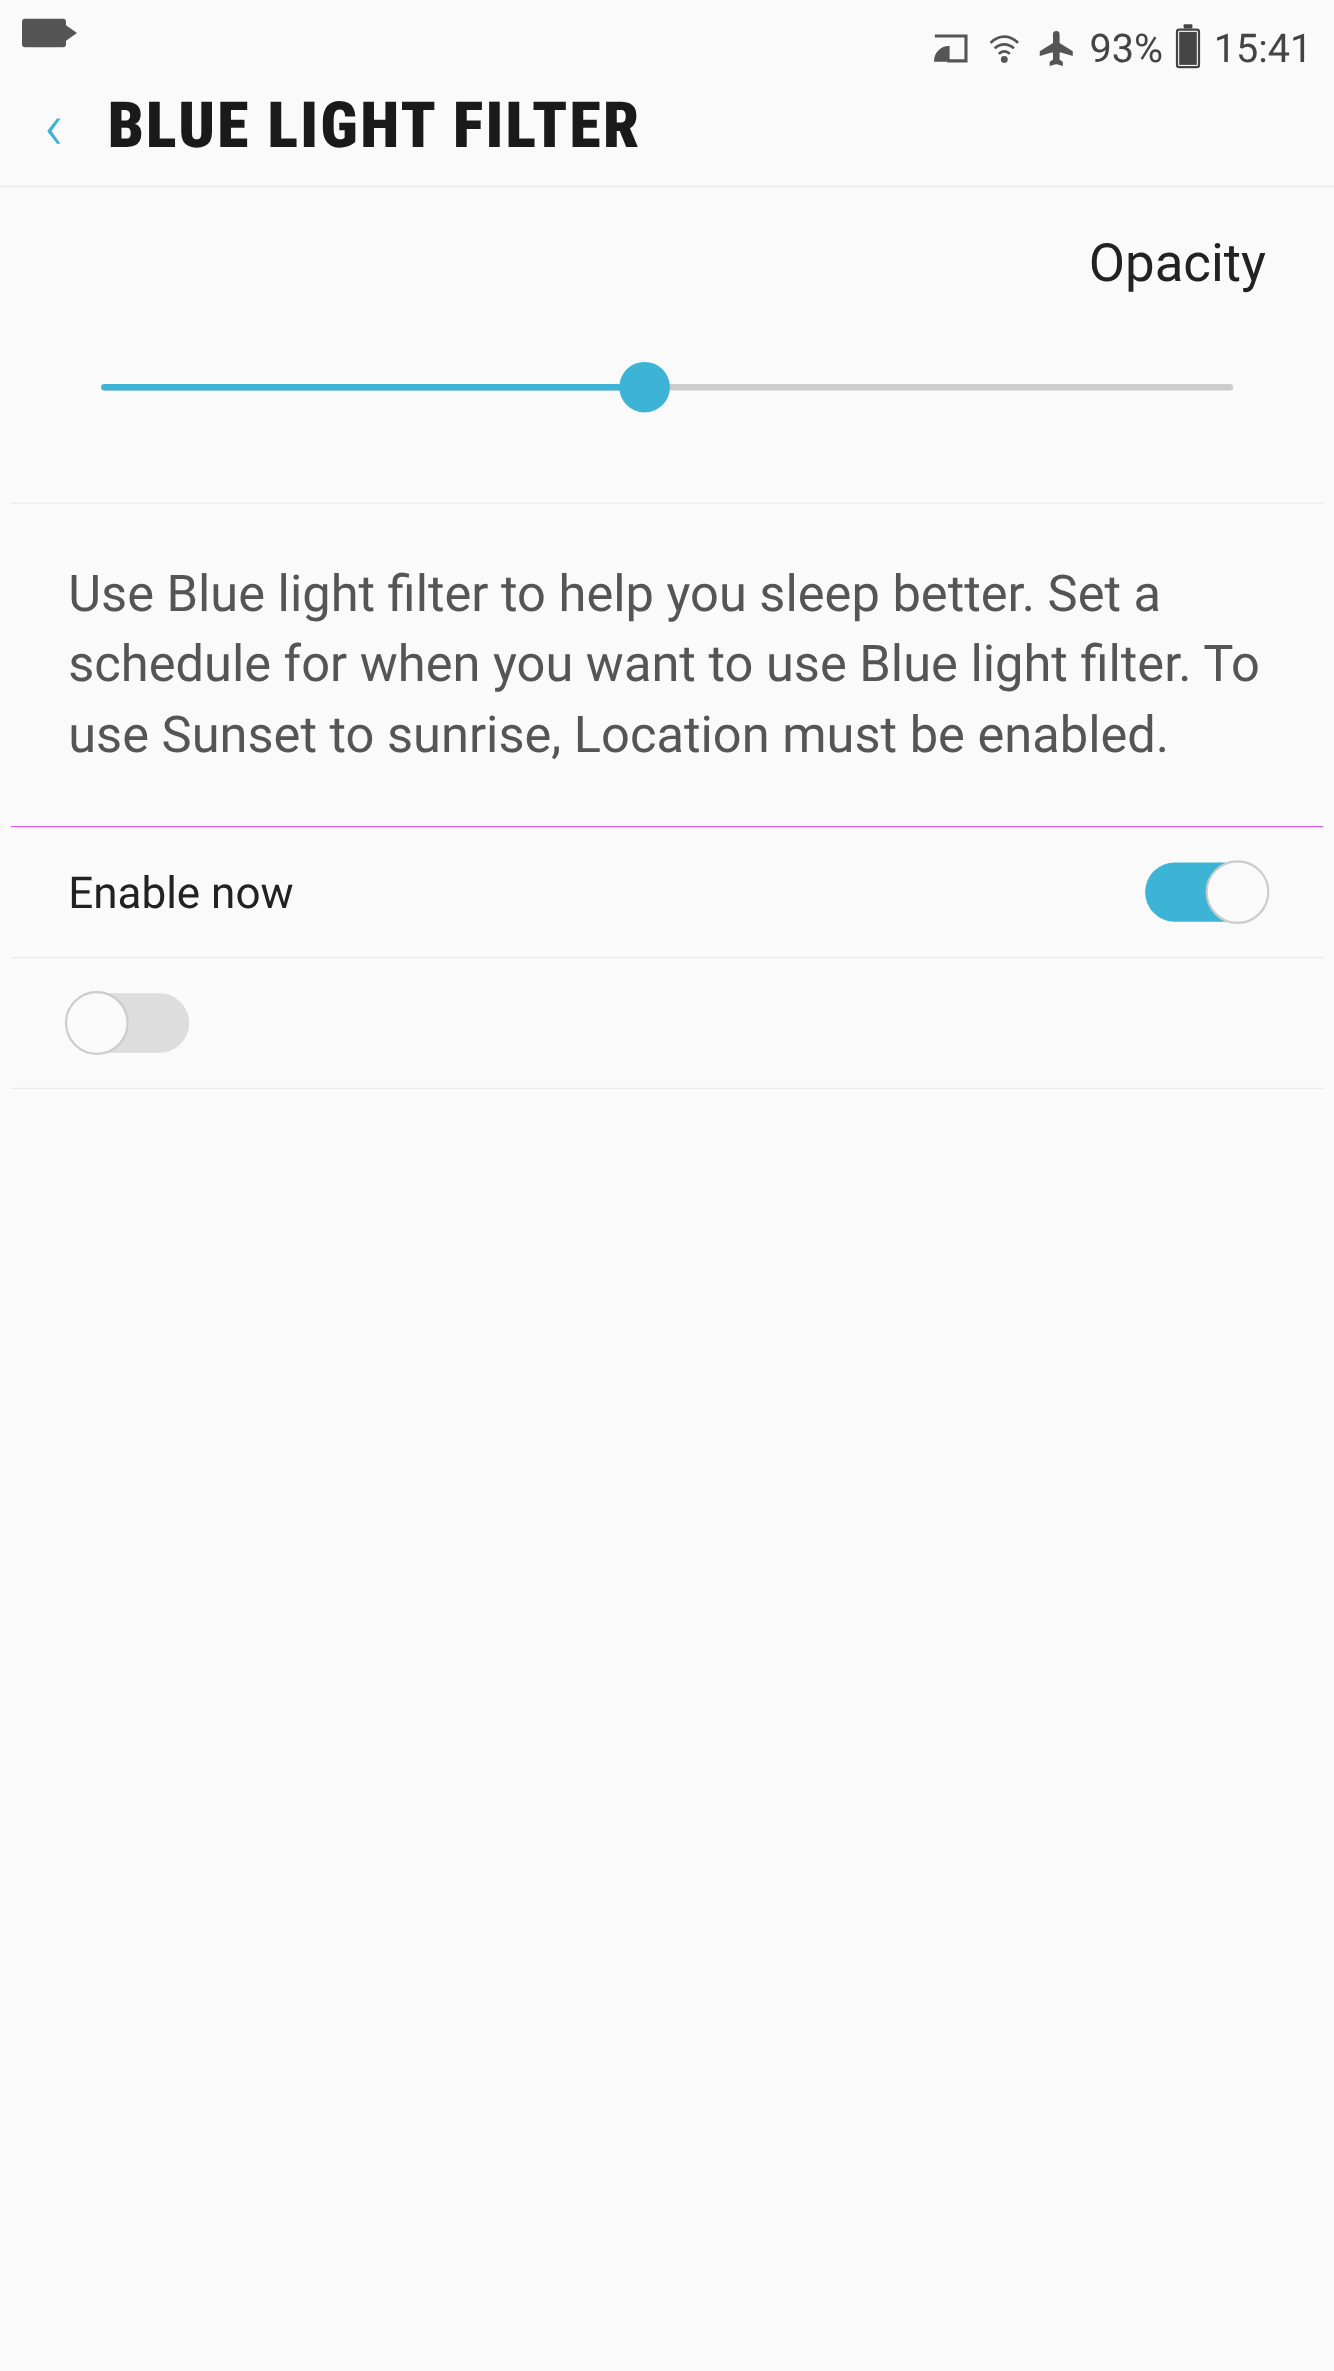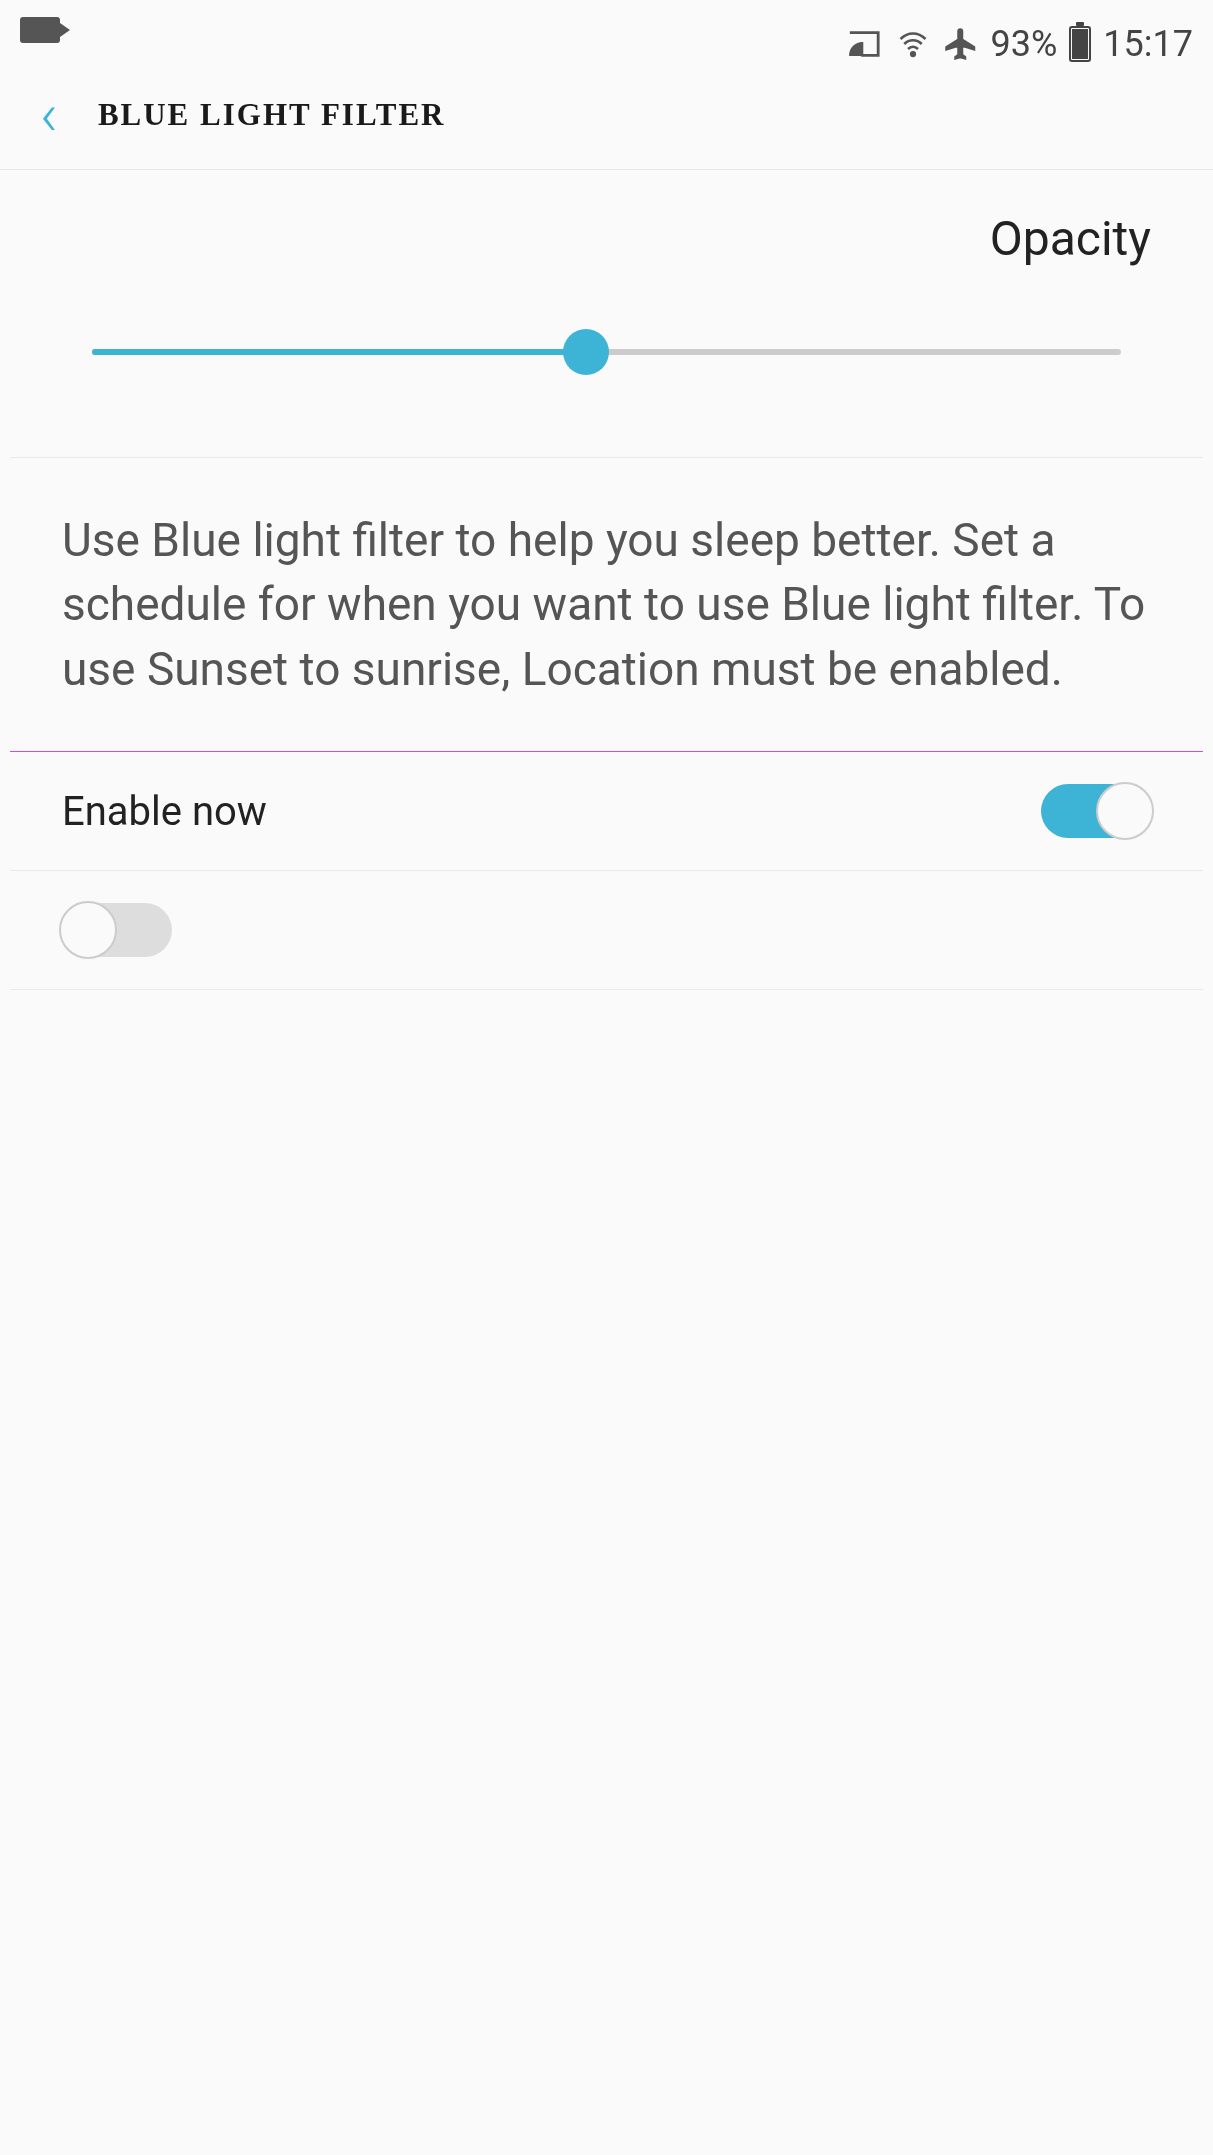--- a/index.html
+++ b/index.html
@@ -85,26 +85,25 @@
       border-bottom: 1px solid #e8e8e8;
     }
     .back-icon {
       color: #3db3d6;
       font-size: 60px;
       font-weight: 300;
       margin-right: 40px;
       line-height: 1;
     }
     .header-title {
-      font-size: 31px;
+      font-size: 58px;
       font-weight: 900;
       letter-spacing: 2px;
       color: #1a1a1a;
       font-stretch: condensed;
-      font-family: Liberation Serif, serif;
     }
     .section {
       padding: 40px 52px;
       border-bottom: 1px solid #eaeaea;
       margin: 0 10px;
     }
     .section-label {
       font-size: 48px;
       color: #222;
       margin-bottom: 60px;
@@ -209,21 +208,21 @@
       </svg>
     <svg class="status-icon-svg" width="36" height="30" viewBox="0 0 24 24">
         <path fill="none" stroke-width="2" d="M2 8c6-6 14-6 20 0M5 12c4-4 10-4 14 0M8 16c2.5-2.5 5.5-2.5 8 0"></path>
         <circle cx="12" cy="20" r="2"></circle>
       </svg>
     <svg class="status-icon-svg" width="36" height="36" viewBox="0 0 24 24">
         <path d="M21 16v-2l-8-5V3.5c0-.83-.67-1.5-1.5-1.5S10 2.67 10 3.5V9l-8 5v2l8-2.5V19l-2 1.5V22l3.5-1 3.5 1v-1.5L13 19v-5.5l8 2.5z"></path>
       </svg>
     <span>93%</span>
     <span class="battery-icon"></span>
-    <span>15:17</span>
+    <span>15:41</span>
   </div>
 </div>
 
 <div class="header">
   <span class="back-icon">‹</span>
   <span class="header-title">BLUE LIGHT FILTER</span>
 </div>
 
 <div class="section">
   <div class="section-label">Opacity</div>

